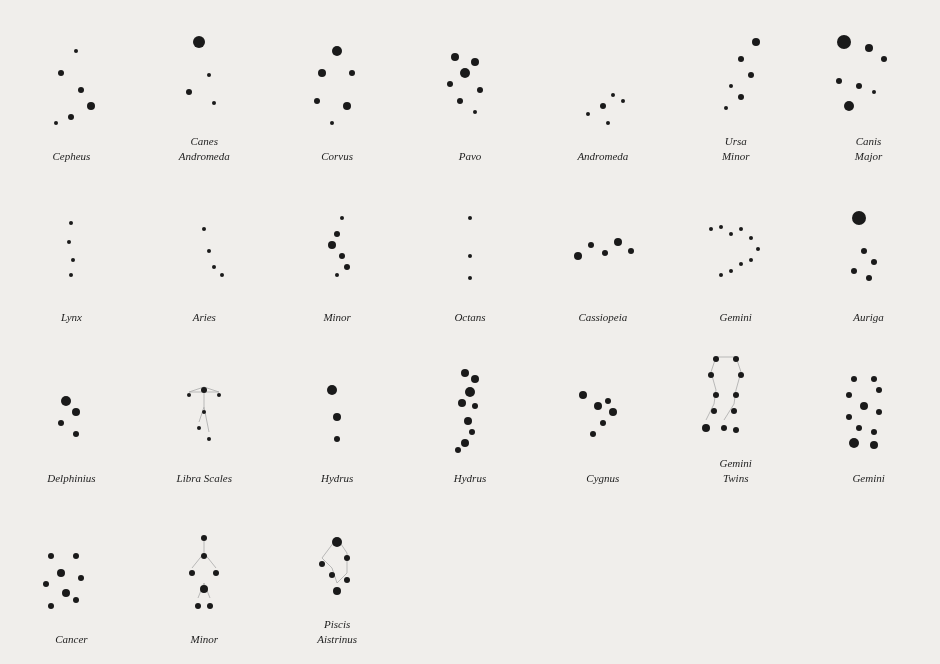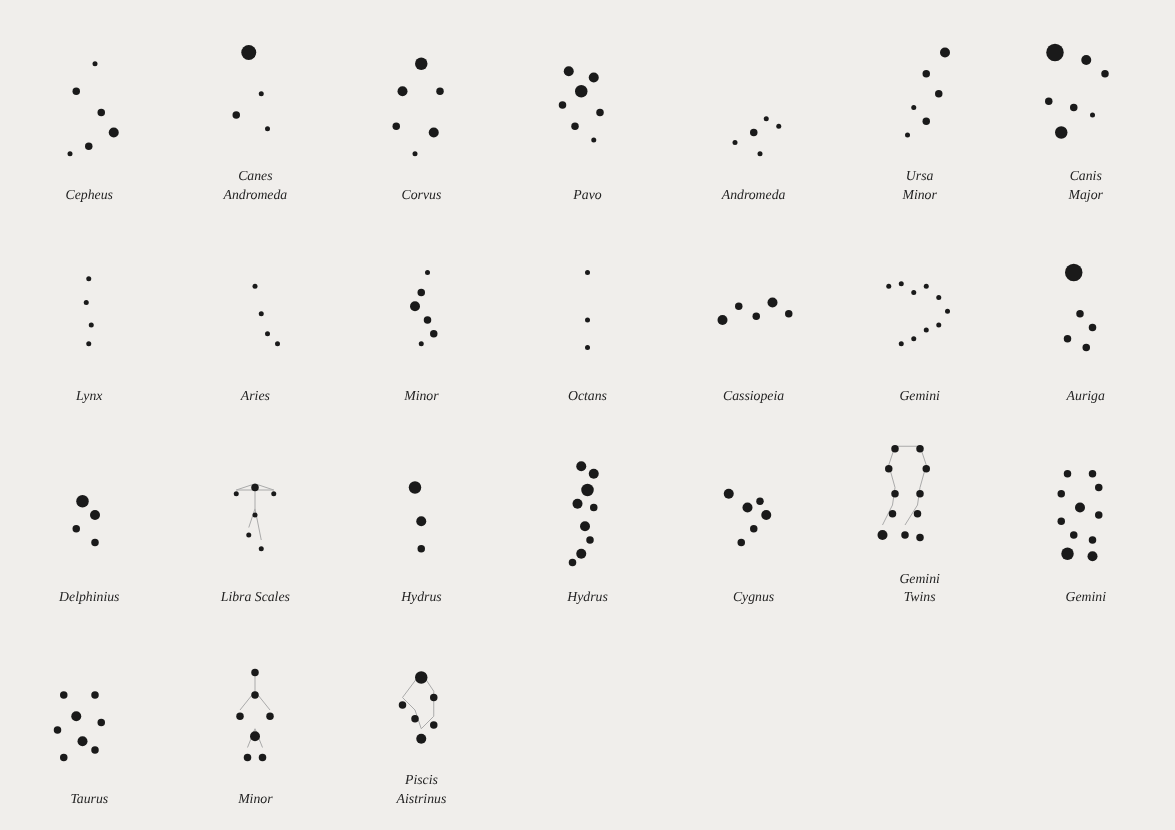--- a/index.html
+++ b/index.html
@@ -311,21 +311,21 @@
       <div class="star-canvas">
         <div class="star" style="left: 30%; top: 35%; width: 6px; height: 6px;"></div>
         <div class="star" style="left: 55%; top: 35%; width: 6px; height: 6px;"></div>
         <div class="star" style="left: 40%; top: 50%; width: 8px; height: 8px;"></div>
         <div class="star" style="left: 60%; top: 55%; width: 6px; height: 6px;"></div>
         <div class="star" style="left: 25%; top: 60%; width: 6px; height: 6px;"></div>
         <div class="star" style="left: 45%; top: 68%; width: 8px; height: 8px;"></div>
         <div class="star" style="left: 55%; top: 75%; width: 6px; height: 6px;"></div>
         <div class="star" style="left: 30%; top: 80%; width: 6px; height: 6px;"></div>
       </div>
-      <div class="constellation-label" style="white-space: pre-line;">Taurus</div>
+      <div class="constellation-label" style="white-space: pre-line;">Cancer</div>
     </div>
     <div class="constellation-cell">
       <div class="star-canvas">
         <svg width="100" height="110" style="position: absolute; top: 0px; left: 0px;">
           <line x1="50" y1="18" x2="50" y2="35" stroke="#aaa" stroke-width="0.8"></line>
           <line x1="50" y1="35" x2="38" y2="50" stroke="#aaa" stroke-width="0.8"></line>
           <line x1="50" y1="35" x2="62" y2="50" stroke="#aaa" stroke-width="0.8"></line>
           <line x1="50" y1="65" x2="44" y2="80" stroke="#aaa" stroke-width="0.8"></line>
           <line x1="50" y1="65" x2="56" y2="80" stroke="#aaa" stroke-width="0.8"></line>
         </svg>

